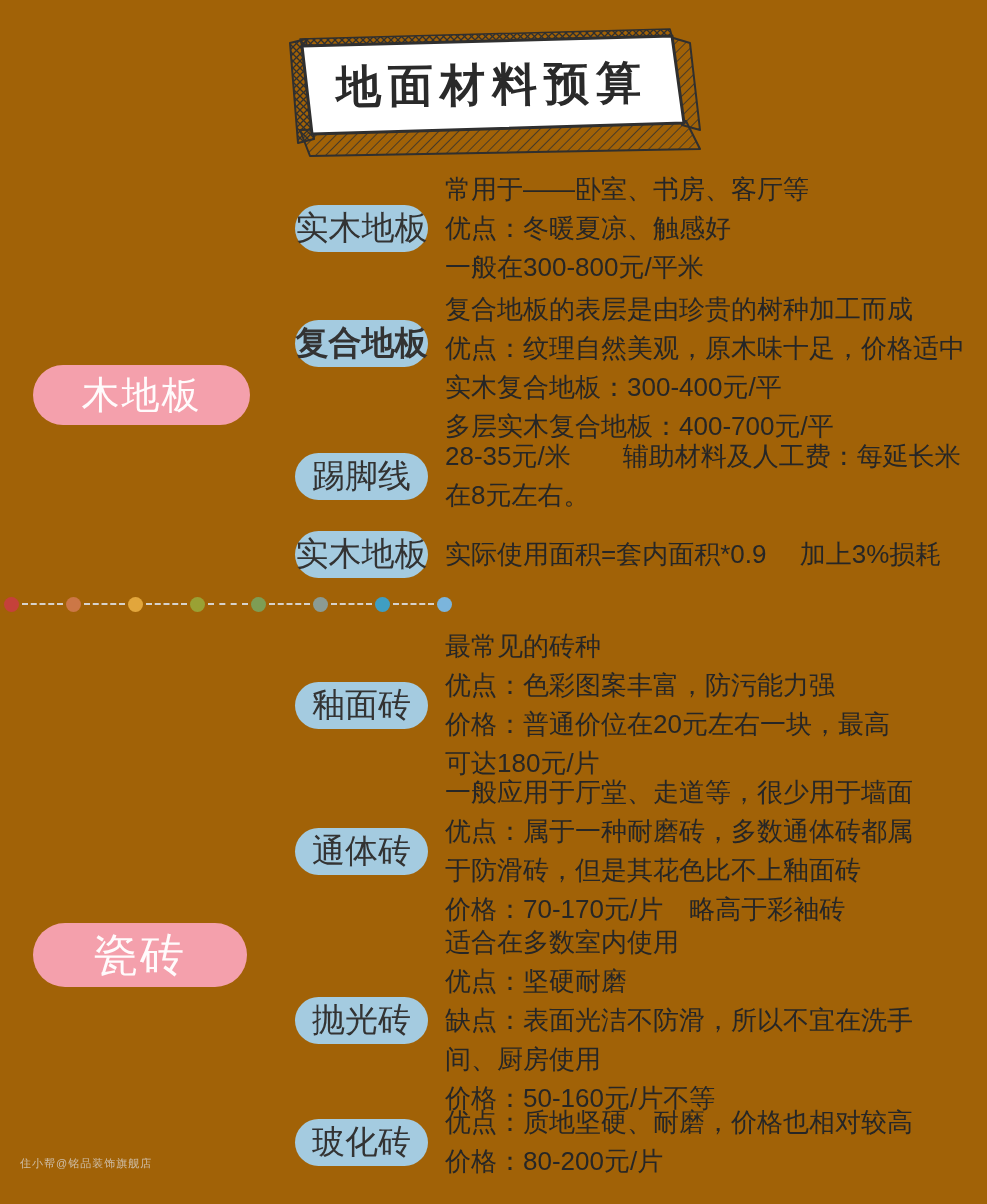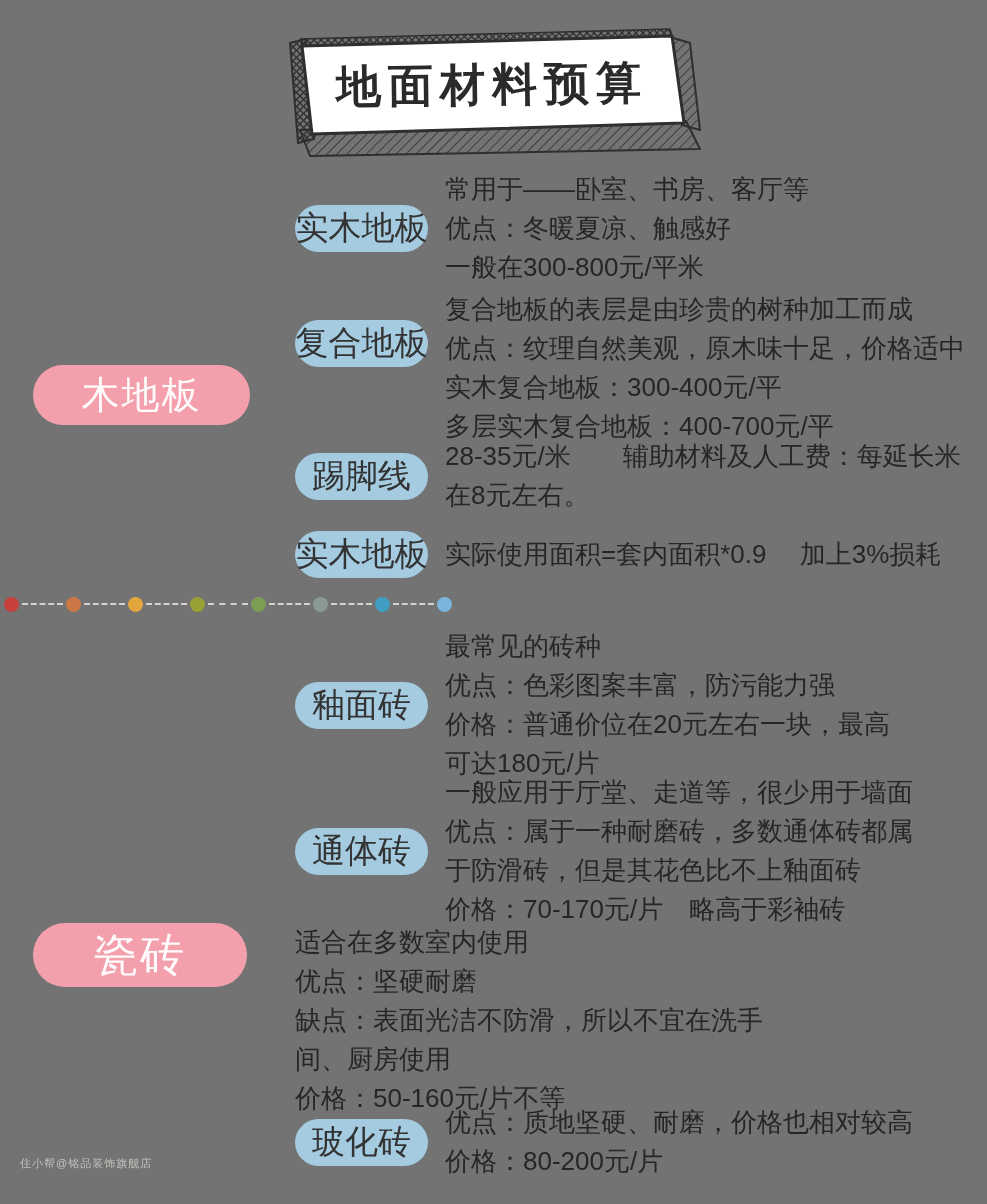--- a/index.html
+++ b/index.html
@@ -3,21 +3,21 @@
 <meta charset="utf-8">
 <style>
   html,body{margin:0;padding:0;}
   body{
     font-family:"Liberation Sans","DejaVu Sans",sans-serif;
     background:#ffffff;
   }
   .canvas{
     position:relative;
     width:987px;height:1204px;
-    background:#737373;
+    background:#a16207;
     overflow:hidden;
     color:#262626;
   }
   
   .banner{
     position:absolute;left:286px;top:26px;
     width:424px;height:132px;
   }
   
   .group-label{
@@ -36,21 +36,21 @@
     display:flex;align-items:center;
   }
   .pill{
     flex:0 0 133px;width:133px;height:47px;
     background:#a4cbe0;
     border-radius:26px;
     display:flex;align-items:center;justify-content:center;
     font-size:33px;color:#333333;
     margin-right:17px;
   }
-  .pill.offset-top{align-self:flex-start;margin-top:30px;}
+  .pill.offset-top{align-self:flex-start;margin-top:30px;font-weight:bold;}
   .lines{
     width:545px;
     white-space:pre-line;
     font-size:26px;line-height:39px;
     color:#262626;
   }
   
   .divider{
     position:absolute;left:4px;top:596px;width:448px;height:16px;
     display:flex;align-items:center;
@@ -156,20 +156,21 @@
 
   <div class="section" style="top:773px">
     <div class="pill">通体砖</div>
     <div class="lines">一般应用于厅堂、走道等，很少用于墙面
 优点：属于一种耐磨砖，多数通体砖都属
 于防滑砖，但是其花色比不上釉面砖
 价格：70-170元/片　略高于彩袖砖</div>
   </div>
 
   <div class="section" style="top:923px">
+    <div class="pill">抛光砖</div>
     <div class="lines">适合在多数室内使用
 优点：坚硬耐磨
 缺点：表面光洁不防滑，所以不宜在洗手
 间、厨房使用
 价格：50-160元/片不等</div>
   </div>
 
   <div class="section" style="top:1103px">
     <div class="pill">玻化砖</div>
     <div class="lines">优点：质地坚硬、耐磨，价格也相对较高

